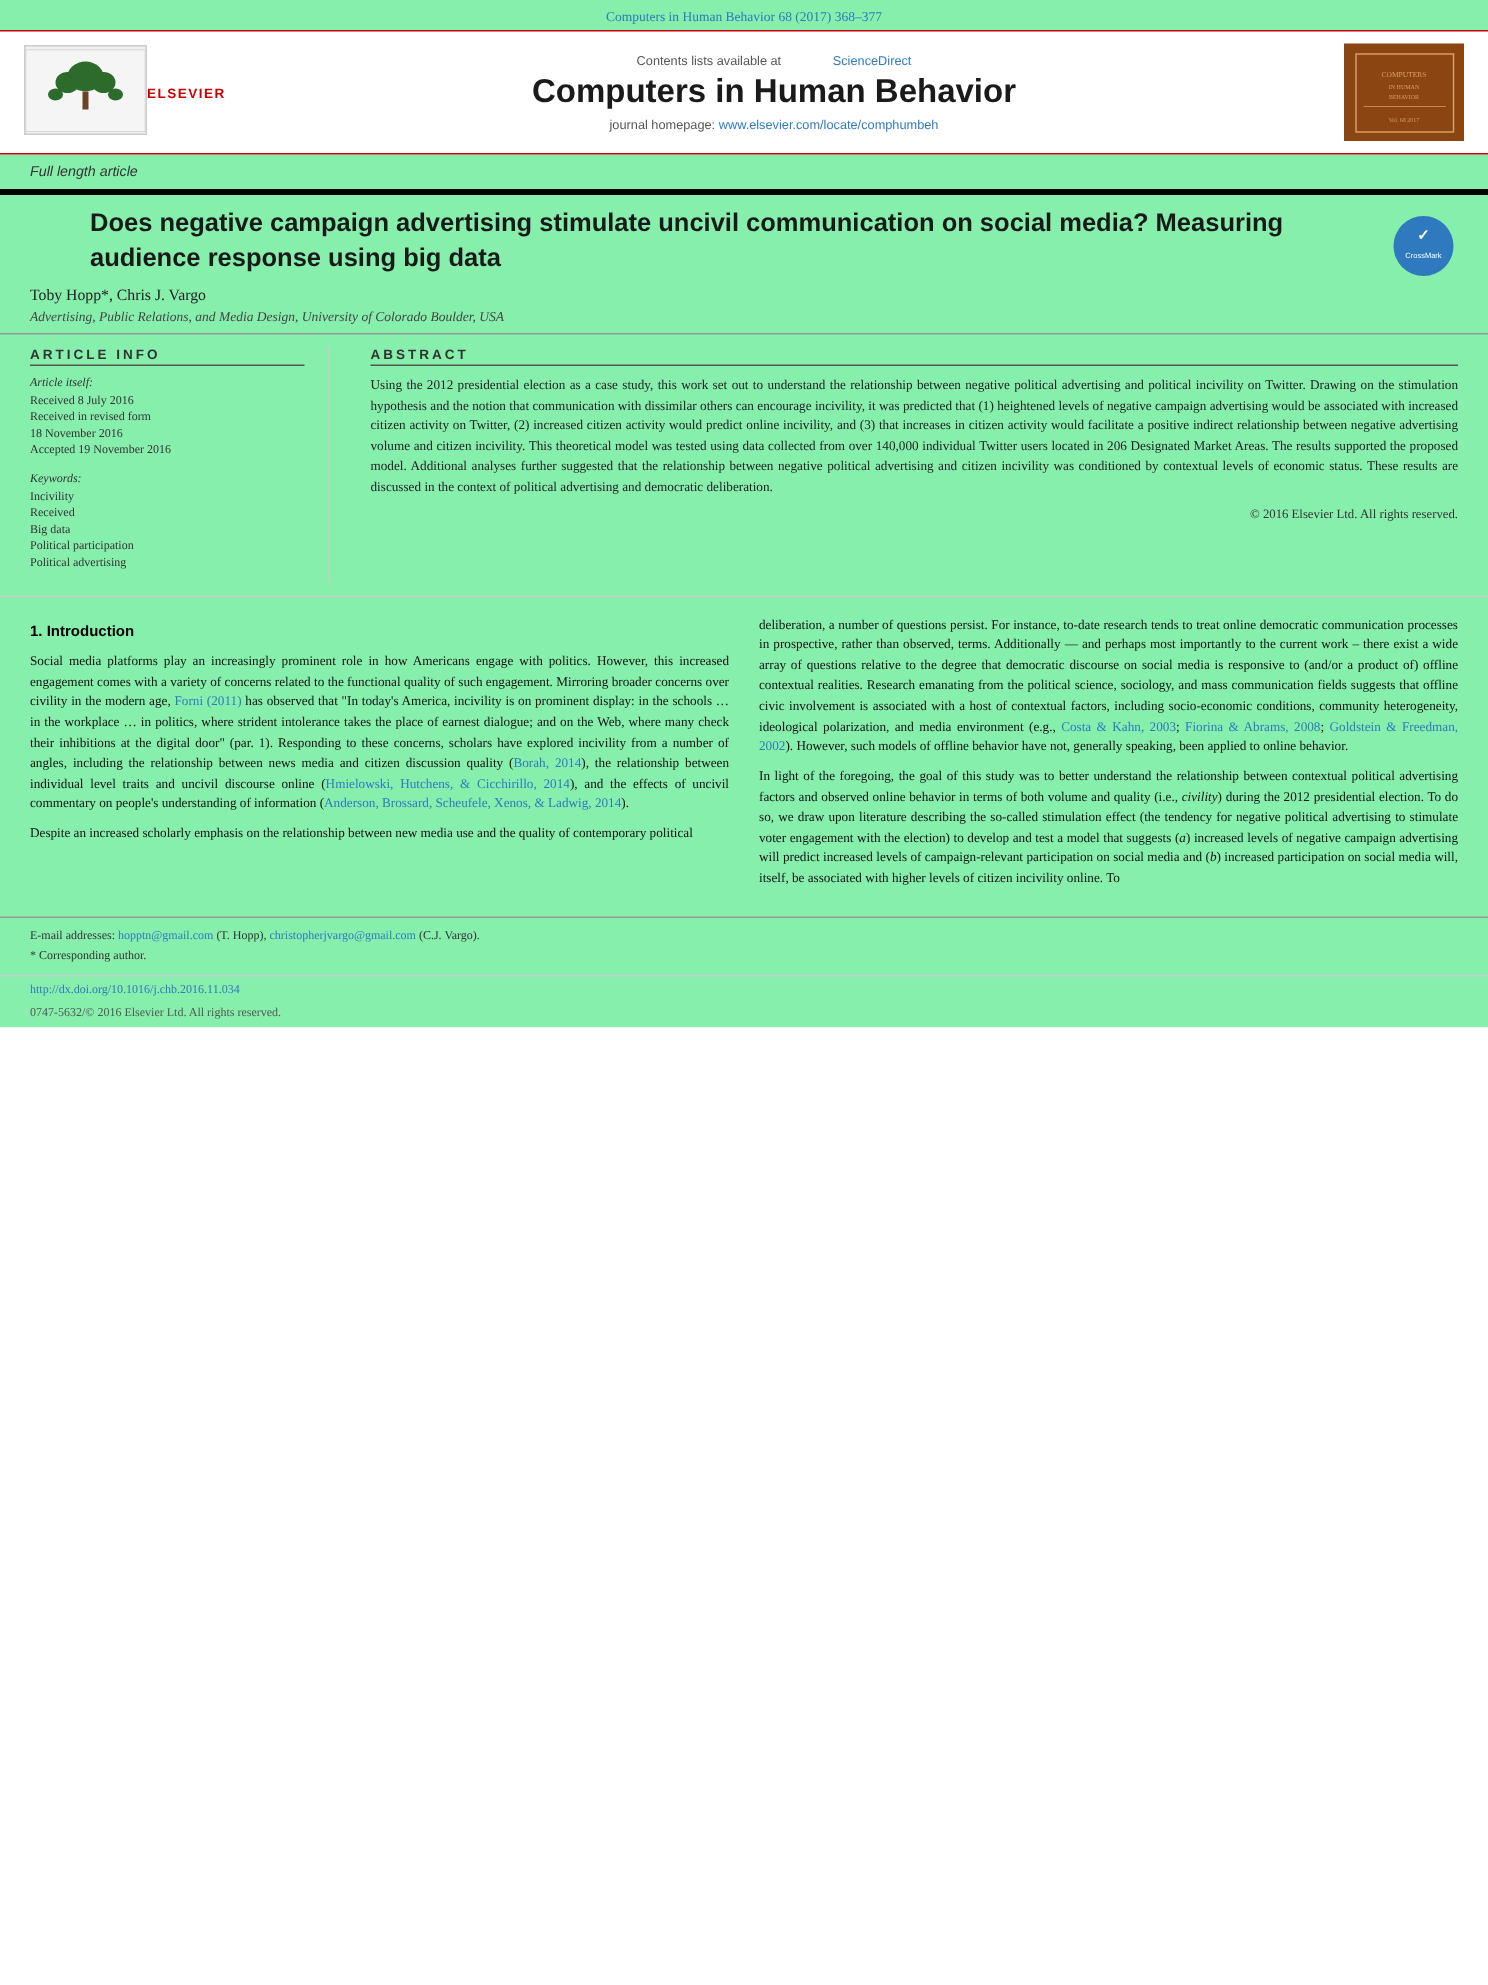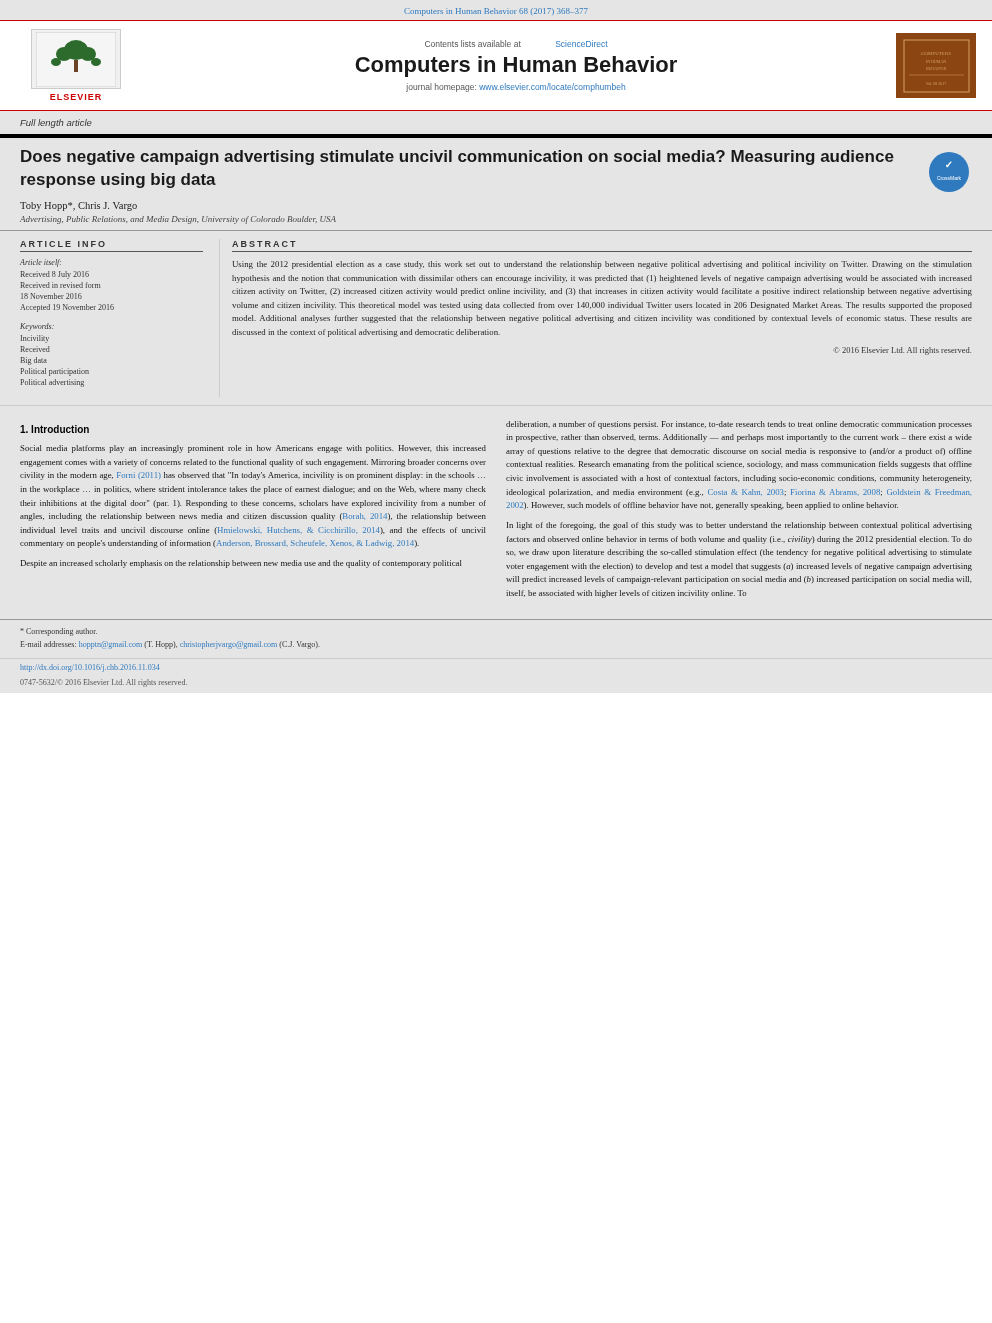--- a/index.html
+++ b/index.html
@@ -6,42 +6,41 @@
     body {
       font-family: "Times New Roman", Times, serif;
       background: #fff;
       color: #000;
       font-size: 10px;
       width: 992px;
     }
     .page-wrapper {
       width: 992px;
       padding: 0;
-      background: #e5e5e5;
+      background: #86efac;
     }
     
     .top-bar {
       text-align: center;
       padding: 6px 0 4px 0;
       font-size: 9px;
       color: #2f7abf;
       border-bottom: none;
     }
     
     .journal-header {
       display: flex;
       align-items: center;
       border-top: 1.5px solid #c00;
       border-bottom: 1.5px solid #c00;
       padding: 8px 16px;
       background: #fff;
     }
     .elsevier-logo {
       display: flex;
-      flex-direction: column;
       align-items: center;
       width: 120px;
       flex-shrink: 0;
     }
     .elsevier-logo-img {
       width: 90px;
       height: 60px;
       background: #f0f0f0;
       border: 1px solid #ccc;
       display: flex;
@@ -120,20 +119,21 @@
       flex: 1;
       padding-right: 10px;
     }
     .article-main-title {
       font-size: 17px;
       font-weight: bold;
       color: #1a1a1a;
       font-family: Arial, sans-serif;
       line-height: 1.35;
       margin-bottom: 8px;
+      margin-left: 40px;
     }
     .article-authors {
       font-size: 10.5px;
       color: #222;
       margin-bottom: 3px;
     }
     .article-affiliation {
       font-size: 9px;
       font-style: italic;
       color: #444;
@@ -142,21 +142,21 @@
       width: 45px;
       height: 45px;
       flex-shrink: 0;
       margin-top: 4px;
     }
     
     .two-col-section {
       display: flex;
       padding: 8px 20px;
       border-bottom: 1px solid #ccc;
-      gap: 8px;
+      gap: 23px;
     }
     .article-info-col {
       width: 200px;
       flex-shrink: 0;
       border-right: 1px solid #ccc;
       padding-right: 16px;
     }
     .abstract-col {
       flex: 1;
       padding-left: 4px;
@@ -376,29 +376,29 @@
         deliberation, a number of questions persist. For instance, to-date research tends to treat online democratic communication processes in prospective, rather than observed, terms. Additionally — and perhaps most importantly to the current work – there exist a wide array of questions relative to the degree that democratic discourse on social media is responsive to (and/or a product of) offline contextual realities. Research emanating from the political science, sociology, and mass communication fields suggests that offline civic involvement is associated with a host of contextual factors, including socio-economic conditions, community heterogeneity, ideological polarization, and media environment (e.g., <span class="body-link">Costa &amp; Kahn, 2003</span>; <span class="body-link">Fiorina &amp; Abrams, 2008</span>; <span class="body-link">Goldstein &amp; Freedman, 2002</span>). However, such models of offline behavior have not, generally speaking, been applied to online behavior.
       </div>
       <div class="body-text">
         In light of the foregoing, the goal of this study was to better understand the relationship between contextual political advertising factors and observed online behavior in terms of both volume and quality (i.e., <span class="italic">civility</span>) during the 2012 presidential election. To do so, we draw upon literature describing the so-called stimulation effect (the tendency for negative political advertising to stimulate voter engagement with the election) to develop and test a model that suggests (<span class="italic">a</span>) increased levels of negative campaign advertising will predict increased levels of campaign-relevant participation on social media and (<span class="italic">b</span>) increased participation on social media will, itself, be associated with higher levels of citizen incivility online. To
       </div>
     </div>
   </div>
 
   <div class="footnote-section">
     <div class="footnote-line">
-      <span>* Corresponding author.</span>
-    </div>
-    <div class="footnote-line">
       <span>E-mail addresses:</span>
       <a class="body-link">hopptn@gmail.com</a>
       <span>(T. Hopp),</span>
       <a class="body-link">christopherjvargo@gmail.com</a>
       <span>(C.J. Vargo).</span>
     </div>
+    <div class="footnote-line">
+      <span>* Corresponding author.</span>
+    </div>
   </div>
 
   <div class="doi-bar">
     <a class="body-link">http://dx.doi.org/10.1016/j.chb.2016.11.034</a>
   </div>
 
   <div class="issn-bar">
     <span>0747-5632/© 2016 Elsevier Ltd. All rights reserved.</span>
   </div>
 

